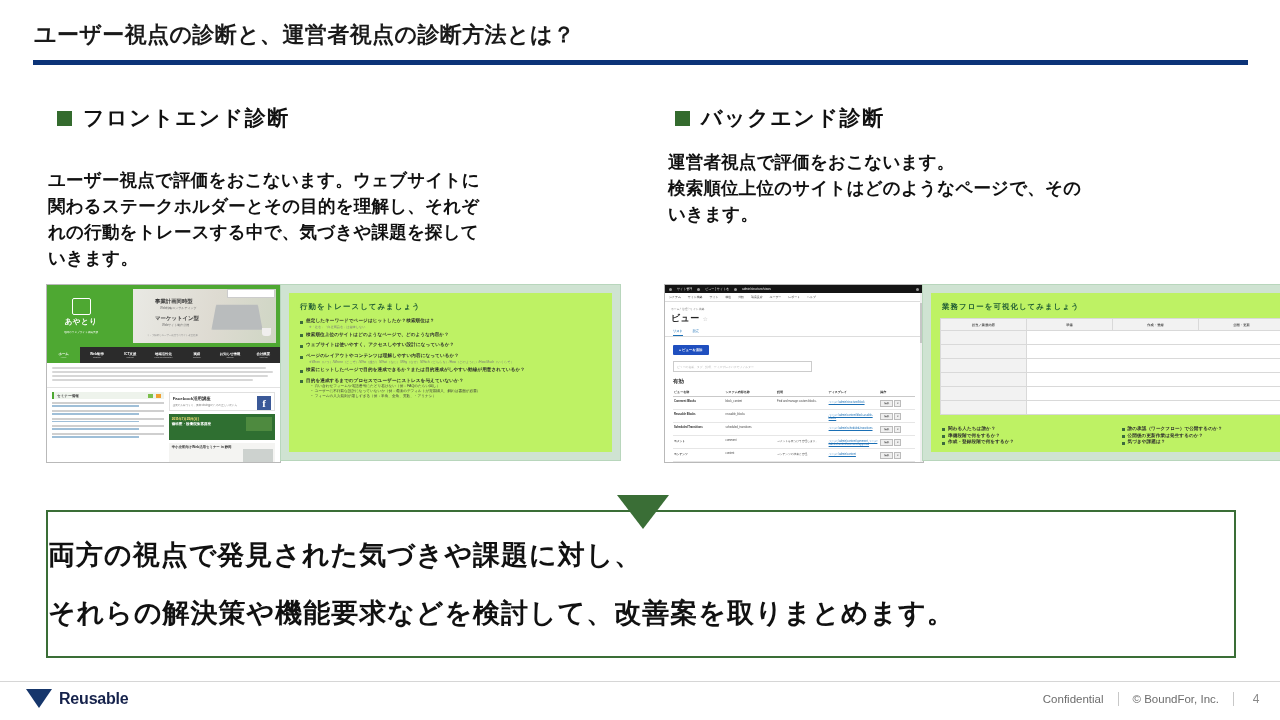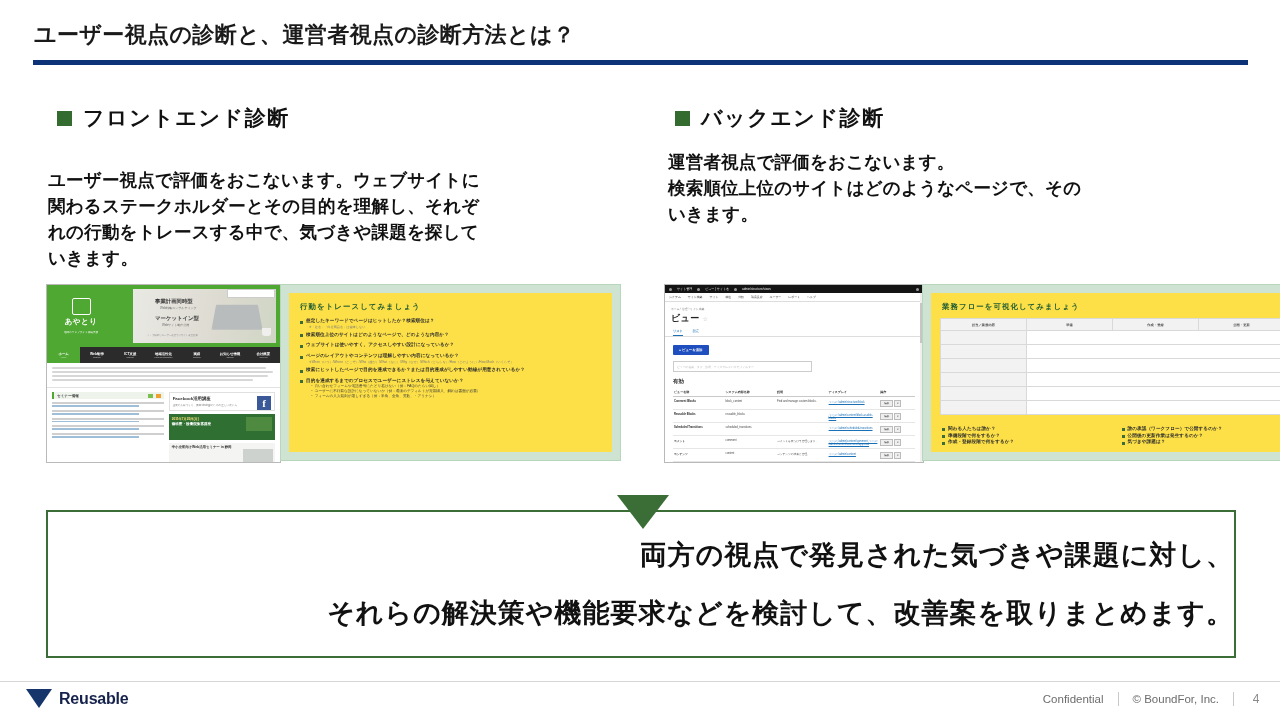--- a/index.html
+++ b/index.html
@@ -28,21 +28,21 @@
   #be-head{left:675px;top:104px;}
 
   .col-body{position:absolute;font-size:17.5px;font-weight:700;line-height:1.48;color:#111;letter-spacing:.2px;}
   #fe-body{left:48px;top:144px;width:580px;margin-top:24px;}
   #be-body{left:668px;top:150px;width:590px;}
   .col-body div{white-space:nowrap;}
   .green-frame{
     position:absolute;background:#cfe3d2;border:1px solid #b8d6bc;
     box-sizing:border-box;padding:8px;
   }
-  .green-frame > .inner{background:#fde047;width:100%;height:100%;box-sizing:border-box;
+  .green-frame > .inner{background:#bef264;width:100%;height:100%;box-sizing:border-box;
     padding:7px 9px;overflow:hidden;position:relative;}
   .gf-title{font-size:7.4px;font-weight:700;color:#1f5c33;letter-spacing:1.1px;margin:2px 0 6px 2px;}
 
   .gf-li{display:flex;align-items:flex-start;gap:3px;margin:0 0 1px 2px;}
   .gf-li .b{width:3px;height:3px;background:#3c6b3c;margin-top:2.6px;flex:0 0 auto;}
   .gf-li .t{font-size:4.6px;font-weight:700;color:#2d2d2d;letter-spacing:.1px;line-height:1.25;}
   .gf-sub{font-size:3.1px;color:#7a7a7a;margin:0 0 3px 11px;letter-spacing:.05px;line-height:1.3;}
   .gf-sub2{font-size:3.6px;color:#3a3a3a;margin:0 0 .6px 12px;letter-spacing:.05px;}
   .gf-gap{height:4px;}
 
@@ -123,21 +123,21 @@
   .admtbl a{color:#1a6fb5;text-decoration:underline;}
   .admtbl .opbtn{display:inline-block;background:#efefef;border:.5px solid #bbb;font-size:2.5px;padding:1px 3px;color:#333;}
   .admtbl .opcar{display:inline-block;background:#efefef;border:.5px solid #bbb;font-size:2.5px;padding:1px 2px;color:#333;margin-left:1px;}
   .adm .scrl{position:absolute;right:0;top:8px;bottom:0;width:3px;background:#f0f0f0;}
   .adm .scrl i{display:block;margin-top:10px;width:3px;height:40px;background:#c6c6c6;}
 
   
   .concl{
     position:absolute;left:46px;top:510px;width:1190px;height:148px;
     border:2.5px solid #3a6e36;box-sizing:border-box;background:#fff;
-    display:flex;flex-direction:column;align-items:flex-end;justify-content:center;gap:22px;
+    display:flex;flex-direction:column;align-items:flex-start;justify-content:center;gap:22px;
   }
   .concl .ln{font-size:27px;font-weight:700;color:#111;letter-spacing:1px;white-space:nowrap;}
   .arrow{
     position:absolute;left:617px;top:495px;width:0;height:0;
     border-left:26px solid transparent;border-right:26px solid transparent;
     border-top:34px solid #3a6e36;
   }
 
   
   .footer-rule{position:absolute;left:0;top:681px;width:1280px;height:1px;background:#d6d6d6;}

